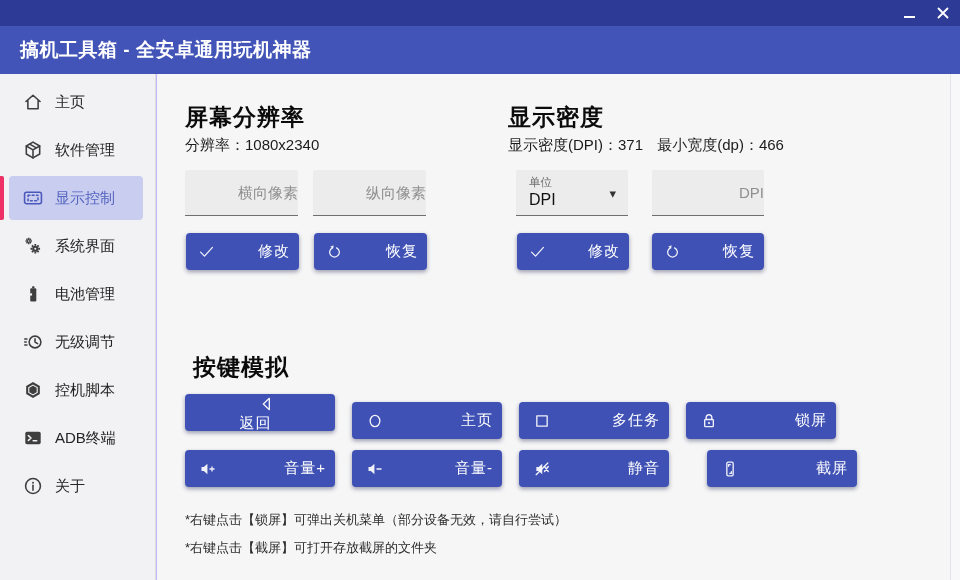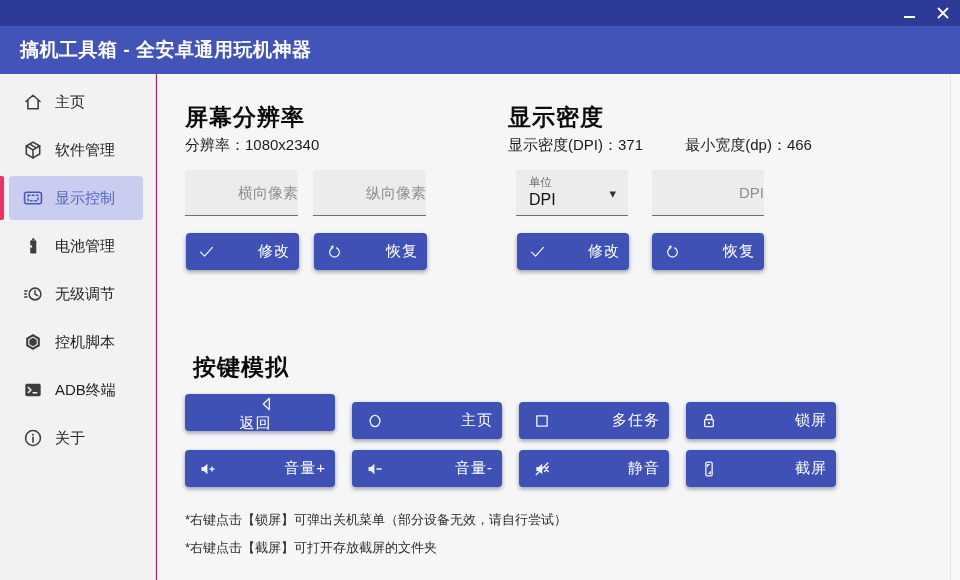--- a/index.html
+++ b/index.html
@@ -1,18 +1,18 @@
 <!DOCTYPE html>
 <html><head>
 <meta charset="utf-8">
 <style>
   * { margin:0; padding:0; box-sizing:border-box; }
   html,body { width:960px; height:580px; }
   body { font-family:"Liberation Sans","DejaVu Sans",sans-serif; background:#f6f6f7; overflow:hidden; }
-  .window { position:relative; width:960px; height:580px; overflow:hidden; background:#be185d; }
+  .window { position:relative; width:960px; height:580px; overflow:hidden; background:#c4b5fd; }
 
   
   .titlebar { position:absolute; left:0; top:0; width:960px; height:26px; background:#2e3b96;
               display:flex; justify-content:flex-end; align-items:stretch; }
   .tb-btn { width:34px; display:flex; align-items:center; justify-content:center; cursor:pointer; }
   .min-glyph { display:block; width:11px; height:2px; background:#fff; margin-top:8px; }
   .header { position:absolute; left:0; top:26px; width:960px; height:48px; background:#4254b7; }
   .header-title { position:absolute; left:20px; top:0; line-height:48px; color:#ffffff;
                   font-size:19px; font-weight:700; letter-spacing:0.5px; }
 
@@ -31,21 +31,21 @@
                 border-radius:0 2px 2px 0; }
   .nav-icon svg { width:22px; height:22px; display:block; }
 
   
   .main { position:absolute; left:157px; top:0; width:803px; height:506px; background:#f6f6f7; }
   .scroll-track { position:absolute; right:0; top:0; width:10px; height:506px; background:#f8f8fa;
                   border-left:1px solid #e4e4e8; }
 
   .sec-title { position:absolute; font-size:23px; font-weight:800; color:#0b0b0b; letter-spacing:1px; }
   .stat-line { position:absolute; font-size:15px; color:#1c1c1c; white-space:nowrap; }
-  .stat-line span + span { margin-left:38px; }
+  .stat-line span + span { margin-left:10px; }
 
   .field { position:absolute; height:46px; width:113px; background:#ececec;
            border:none; border-bottom:1px solid #6f6f6f; border-radius:2px 2px 0 0;
            font-family:inherit; font-size:15px; color:#222; padding:0 0 0 15px; outline:none;text-align:right; }
   .field::placeholder { color:#8f8f8f; opacity:1; }
 
   .select-field { position:absolute; height:46px; width:112px; background:#ececec;
                   border-bottom:1px solid #6f6f6f; border-radius:2px 2px 0 0; cursor:pointer; }
   .select-label { position:absolute; left:13px; top:5px; font-size:11.5px; color:#6e6e6e; }
   .select-value { position:absolute; left:13px; top:21px; font-size:16px; color:#101010; }
@@ -117,20 +117,39 @@
       <div class="nav-item active">
         <span class="nav-icon">
           <svg viewBox="0 0 24 24">
               <rect class="ic" x="2.8" y="5.8" width="18.4" height="12.4" rx="2.2" stroke-width="1.9"></rect>
               <rect class="ic" x="6.6" y="9" width="10.8" height="6" stroke-width="1.3" stroke-dasharray="2 2.6"></rect>
             </svg>
         </span>
         <span class="nav-label">显示控制</span>
       </div>
 
+      <div class="nav-item">
+        <span class="nav-icon">
+          <svg viewBox="0 0 24 24">
+            <circle class="icf" cx="14.5" cy="15" r="3.4"></circle>
+            <g stroke="#3e3e3e" stroke-width="2" stroke-linecap="butt">
+              <path d="M17.7 15 H19.7 M14.5 18.2 V20.2 M11.3 15 H9.3 M14.5 11.8 V9.8"></path>
+              <path d="M16.76 17.26 L18.18 18.68 M12.24 17.26 L10.82 18.68 M12.24 12.74 L10.82 11.32 M16.76 12.74 L18.18 11.32"></path>
+            </g>
+            <circle cx="14.5" cy="15" r="1.15" fill="#f2f2f4"></circle>
+            <circle class="icf" cx="7.3" cy="6.5" r="2.2"></circle>
+            <g stroke="#3e3e3e" stroke-width="1.7" stroke-linecap="butt">
+              <path d="M9.3 6.5 H10.8 M7.3 8.5 V10 M5.3 6.5 H3.8 M7.3 4.5 V3"></path>
+              <path d="M8.7 7.9 L9.75 8.95 M5.9 7.9 L4.85 8.95 M5.9 5.1 L4.85 4.05 M8.7 5.1 L9.75 4.05"></path>
+            </g>
+            <circle cx="7.3" cy="6.5" r="0.85" fill="#f2f2f4"></circle>
+          </svg>
+        </span>
+        <span class="nav-label">系统界面</span>
+      </div>
 
       <div class="nav-item">
         <span class="nav-icon">
           <svg viewBox="0 0 24 24">
               <rect class="icf" x="9" y="5.6" width="6.6" height="14.6" rx="1.3"></rect>
               <rect class="icf" x="11" y="3.6" width="2.6" height="2" rx="0.5"></rect>
               <rect x="8.6" y="11.3" width="2.4" height="2.4" fill="#f2f2f4"></rect>
             </svg>
         </span>
         <span class="nav-label">电池管理</span>
@@ -296,21 +315,21 @@
       <div class="btn key-btn" style="left:362px; top:376px;">
         <span class="btn-icon">
           <svg viewBox="0 0 24 24">
               <path class="kicf" d="M5.2 9.5 H8 L12.3 5.8 V18.2 L8 14.5 H5.2 Z"></path>
               <path class="kic" d="M15 9 L19.5 15 M19.5 9 L15 15" stroke-width="1.6"></path>
               <path class="kic" d="M5 18.8 L19 4.8" stroke-width="1.7"></path>
             </svg>
         </span>
         <span class="btn-label">静音</span>
       </div>
-      <div class="btn key-btn" style="left:529px; top:376px;">
+      <div class="btn key-btn" style="left:550px; top:376px;">
         <span class="btn-icon">
           <svg viewBox="0 0 24 24">
               <rect class="kic" x="8.2" y="3.8" width="7.6" height="16.4" rx="1.6"></rect>
               <path class="kic" d="M10.3 8.8 V6.8 H12.3 M13.7 15.2 V17.2 H11.7" stroke-width="1.4"></path>
             </svg>
         </span>
         <span class="btn-label">截屏</span>
       </div>
 
       <div class="note" style="left:28px; top:437px;">*右键点击【锁屏】可弹出关机菜单（部分设备无效，请自行尝试）</div>

